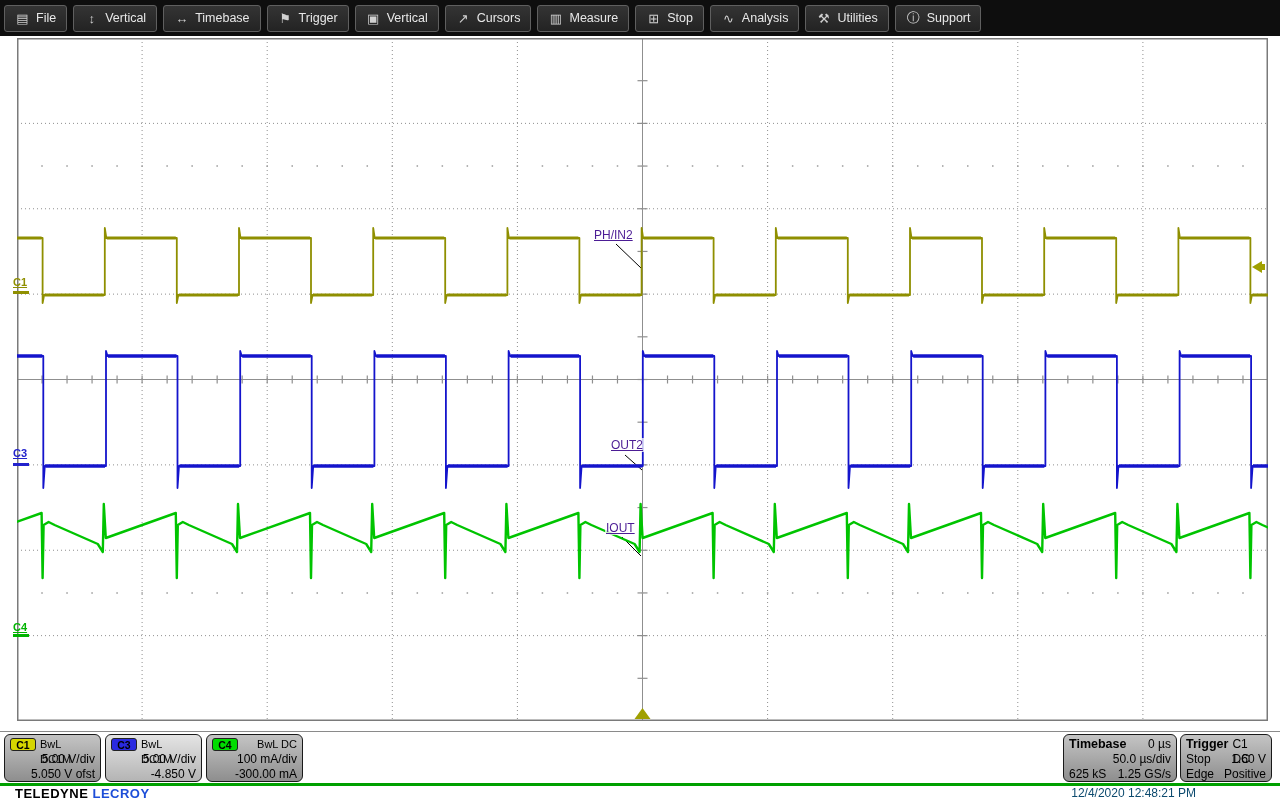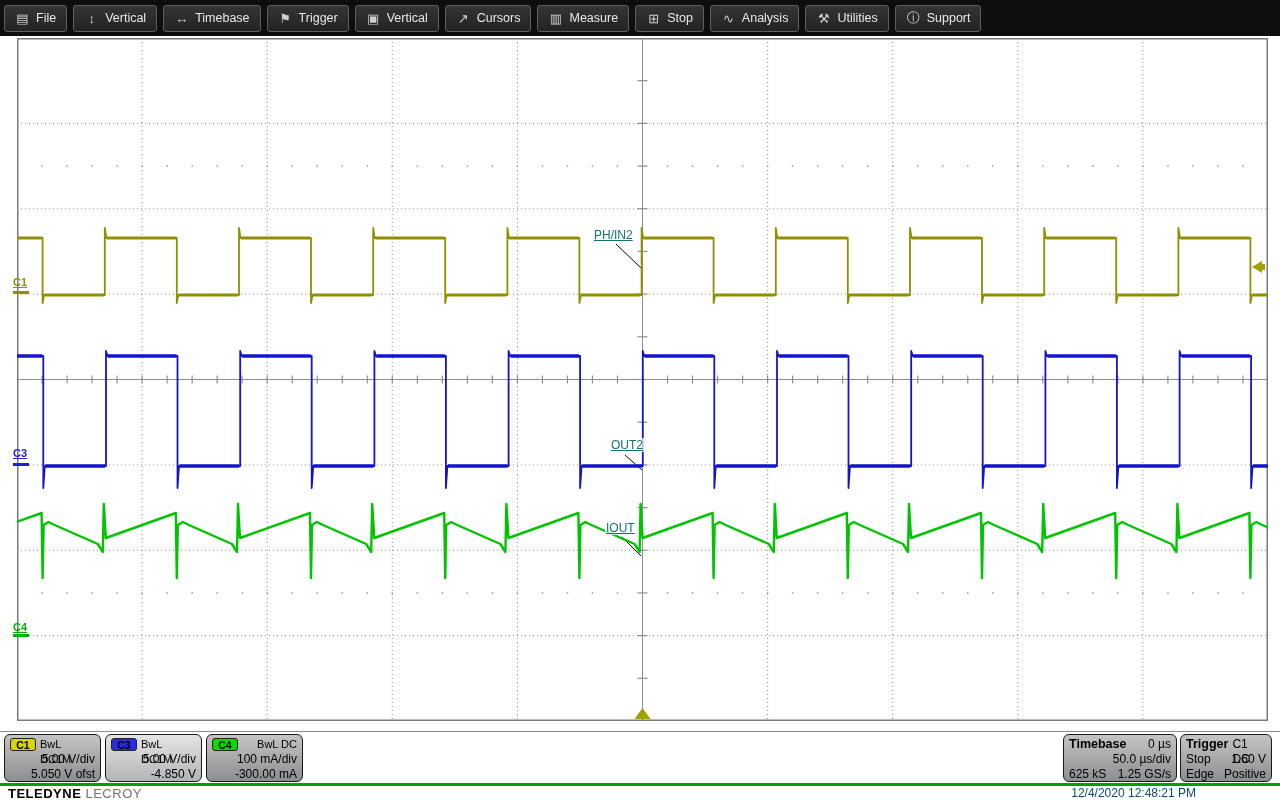--- a/index.html
+++ b/index.html
@@ -13,21 +13,21 @@
   .mbtn { height:27px; background:linear-gradient(#343434,#232323); border:1px solid #5f5f5f;
     border-radius:3px; color:#e8e8e8; font-size:12.5px; display:flex; align-items:center;
     gap:6px; padding:0 10px; cursor:default; white-space:nowrap; }
   .mbtn .micon { color:#d0d0d0; font-size:13px; width:15px; text-align:center; }
 
   
   #plot { position:absolute; left:0; top:36px; width:1280px; height:695px; background:#ffffff; }
   #wave-svg { position:absolute; left:17px; top:2px; }
   .chan-label { position:absolute; font-size:11px; font-weight:bold; text-decoration:underline; }
   .chan-marker { position:absolute; width:16px; height:3px; }
-  .trace-label { position:absolute; font-size:12px; color:#0f766e; text-decoration:underline;
+  .trace-label { position:absolute; font-size:12px; color:#4c1d95; text-decoration:underline;
     background:rgba(255,255,255,.75); padding:0 1px; }
   #trig-level-marker { position:absolute; width:0; height:0;
     border-top:6px solid transparent; border-bottom:6px solid transparent;
     border-right:10px solid #a0a000; }
   #trig-level-stub { position:absolute; width:3px; height:6px; background:#a0a000; }
 
   
   #strip { position:absolute; left:0; top:731px; width:1280px; height:52px; background:#fff;
     border-top:1px solid #8a8a8a; }
   .dbox { position:absolute; top:2px; height:48px; border:1px solid #1a1a1a; border-radius:6px;
@@ -42,22 +42,22 @@
   .coup { font-weight:normal; font-size:11px; }
   .btitle { font-weight:bold; font-size:12.5px; }
   .drow .lft { margin-right:auto; }
 
   
   #greenline { position:absolute; left:0; top:783px; width:1280px; height:3px; background:#00a000; }
   #footer { position:absolute; left:0; top:786px; width:1280px; height:14px; background:#fff;
     display:flex; justify-content:space-between; align-items:center;
     padding-left:8px; padding-right:84px; }
   #brand { font-size:13px; letter-spacing:.5px; color:#000; }
-  #brand .b1 { font-weight:bold; }
-  #brand .b2 { font-weight:normal; color:#737373; }
+  #brand .b1 { font-weight:bold;margin-left:7px; }
+  #brand .b2 { font-weight:bold; color:#1d4ed8; }
   #datetime { font-size:12px; color:#0c4a6e; }
 </style>
 </head>
 <body>
 
 <div id="stage">
 
   <div id="menubar">
     <div class="mbtn">
       <span class="micon">▤</span>

